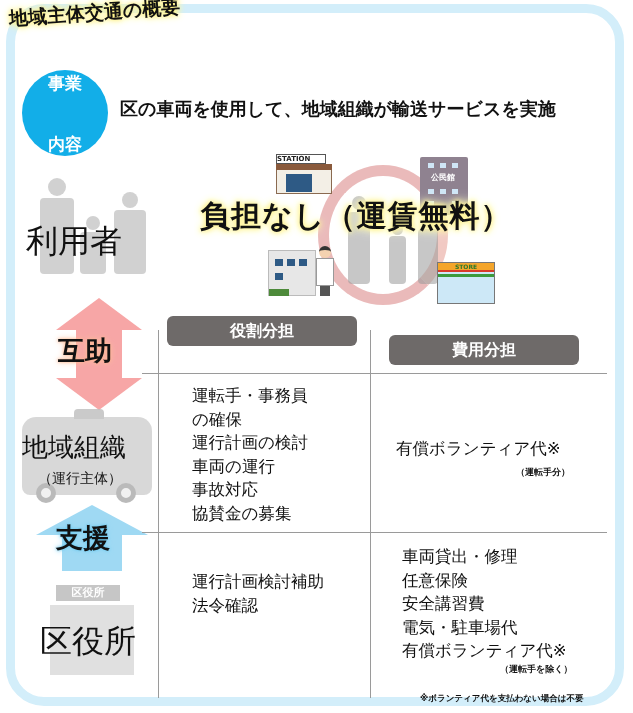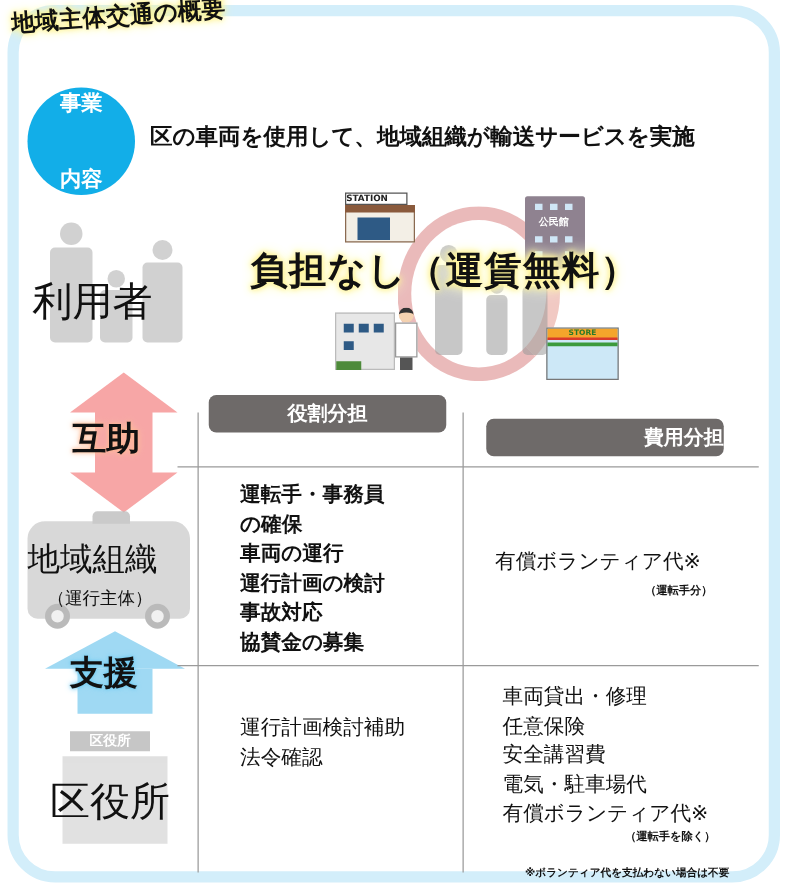--- a/index.html
+++ b/index.html
@@ -195,27 +195,27 @@
   <div class="body"></div>
 </div>
 <div class="ward-label">区役所</div>
 
 <div class="vline" style="left:158px;top:330px;height:368px;"></div>
 <div class="vline" style="left:370px;top:330px;height:368px;"></div>
 <div class="hline" style="left:142px;top:373px;width:465px;"></div>
 <div class="hline" style="left:142px;top:532px;width:465px;"></div>
 
 <div class="col-head" style="left:167px;top:316px;width:190px;">役割分担</div>
-<div class="col-head" style="left:389px;top:335px;width:190px;text-align:right;">費用分担</div>
-
-<div class="cell-list" style="left:192px;top:384px;font-weight:bold;">
+<div class="col-head" style="left:389px;top:335px;width:190px;">費用分担</div>
+
+<div class="cell-list" style="left:192px;top:384px;">
   <div>運転手・事務員</div>
   <div>の確保</div>
+  <div>運行計画の検討</div>
   <div>車両の運行</div>
-  <div>運行計画の検討</div>
   <div>事故対応</div>
   <div>協賛金の募集</div>
 </div>
 
 <div class="cost-1">有償ボランティア代※</div>
 <div class="note-small" style="left:516px;top:466px;">（運転手分）</div>
 
 <div class="cell-list" style="left:192px;top:570px;">
   <div>運行計画検討補助</div>
   <div>法令確認</div>

